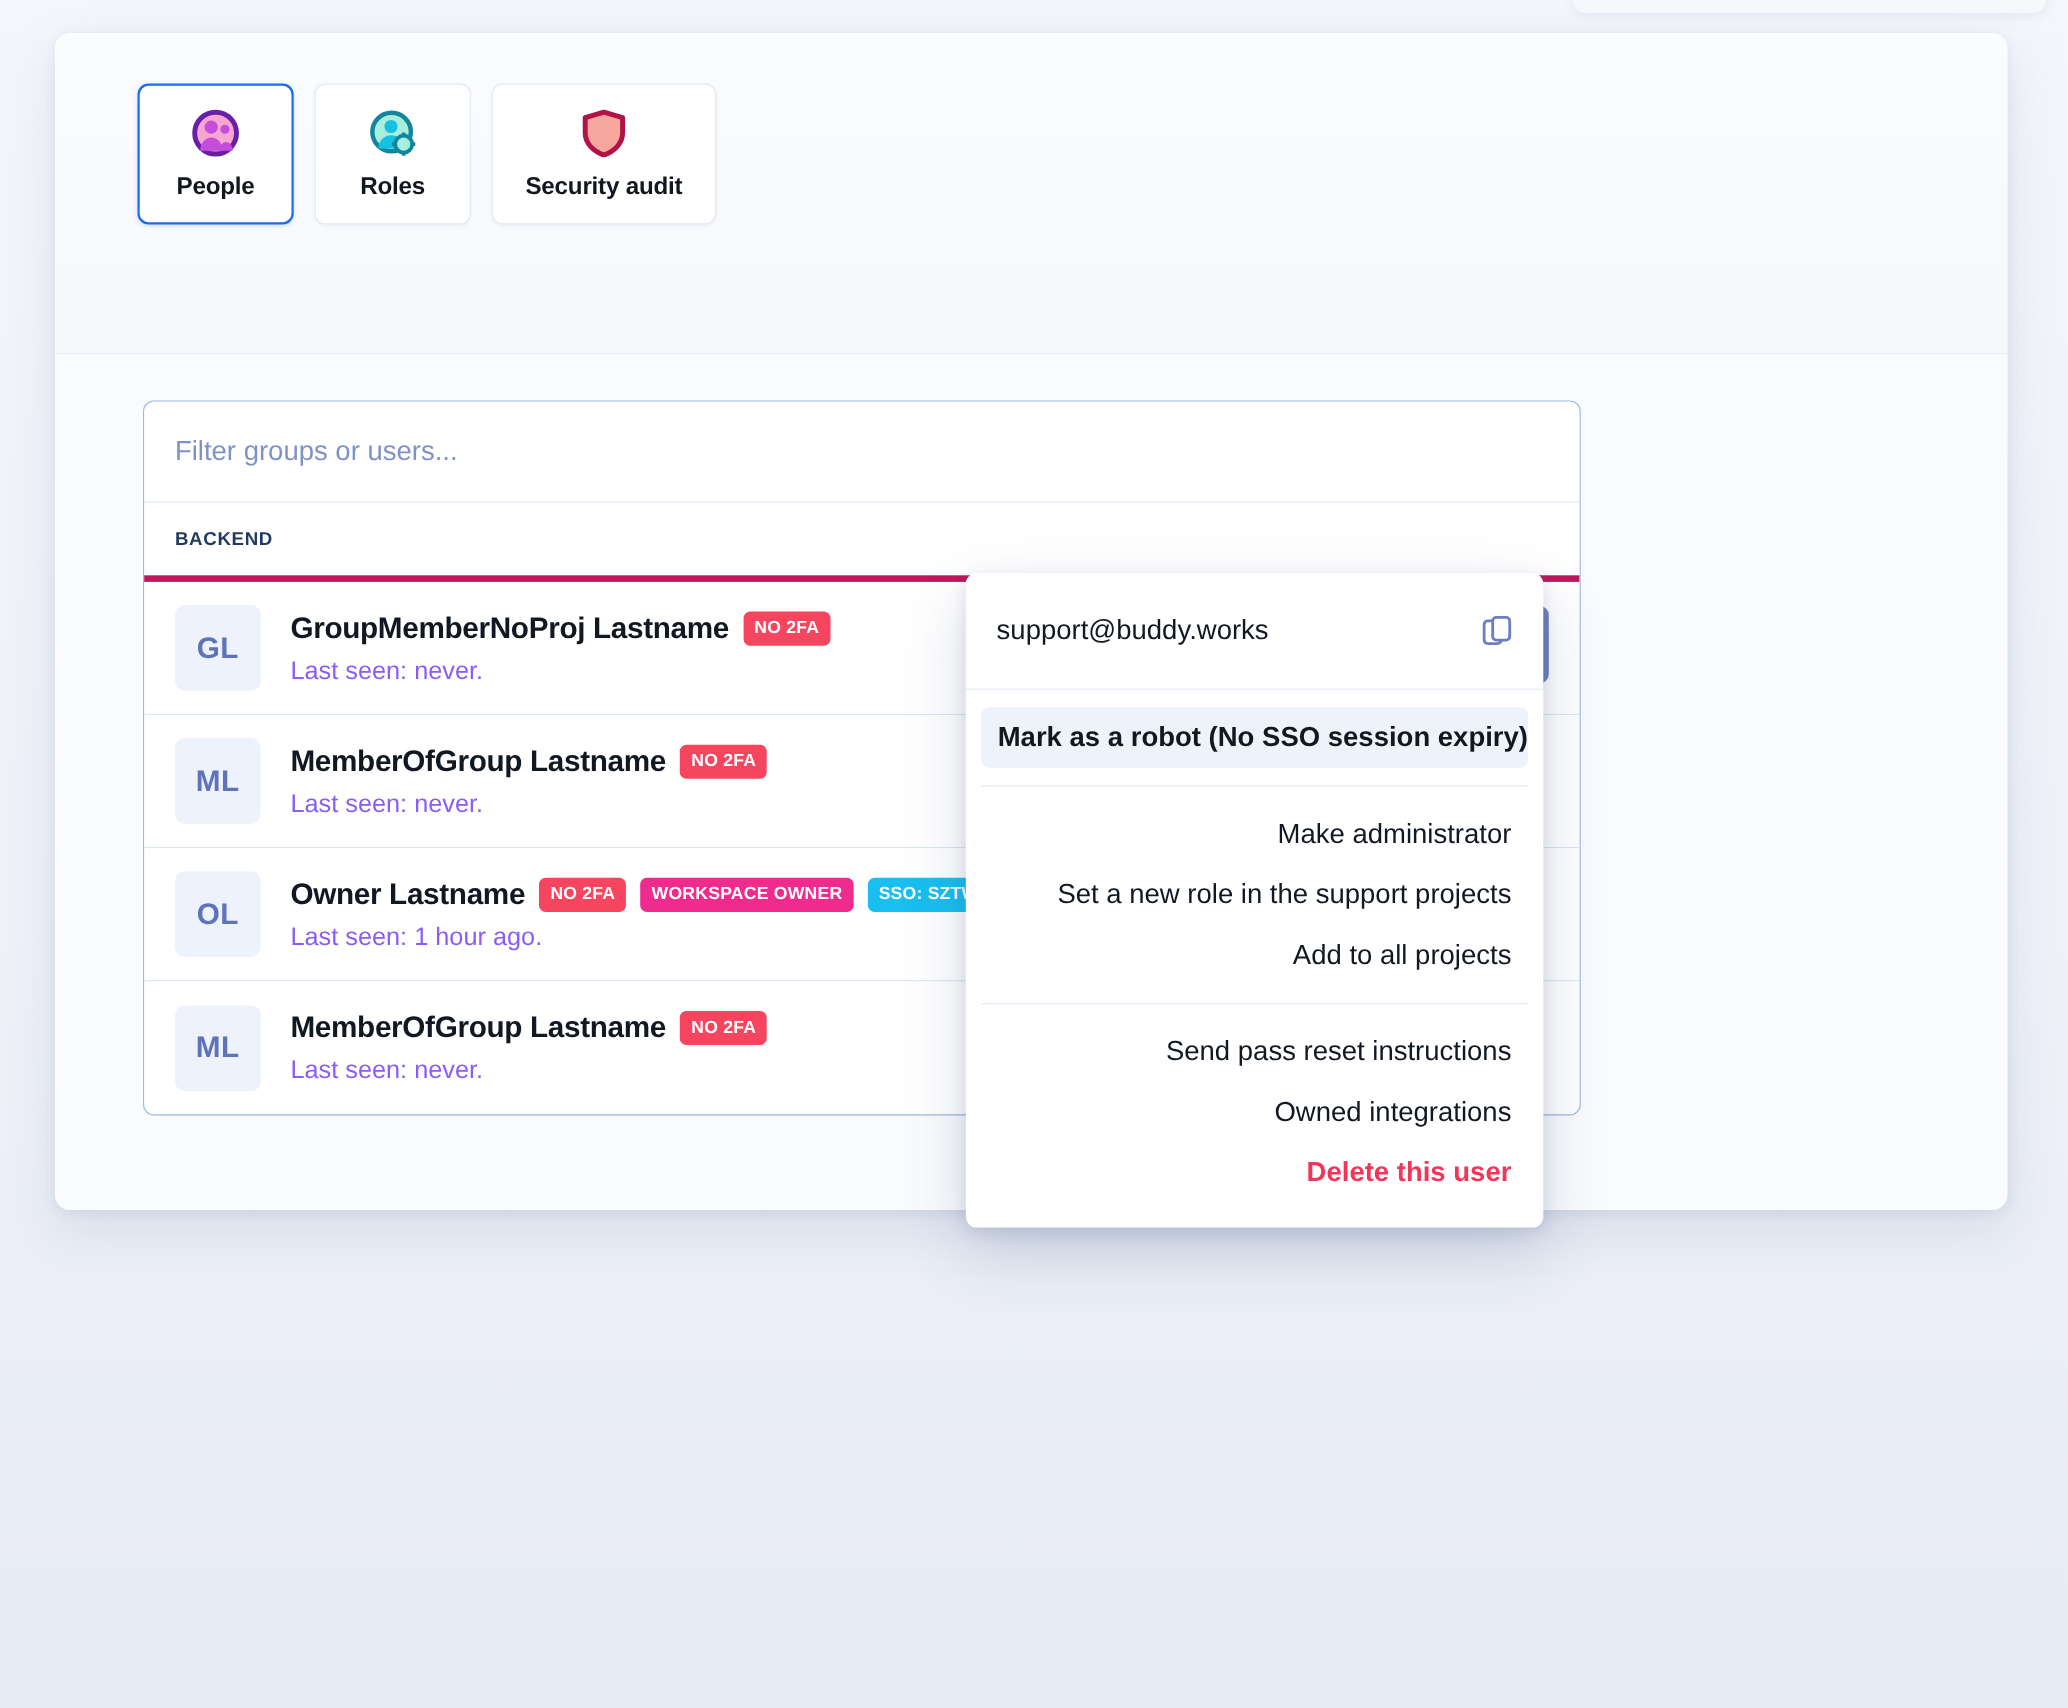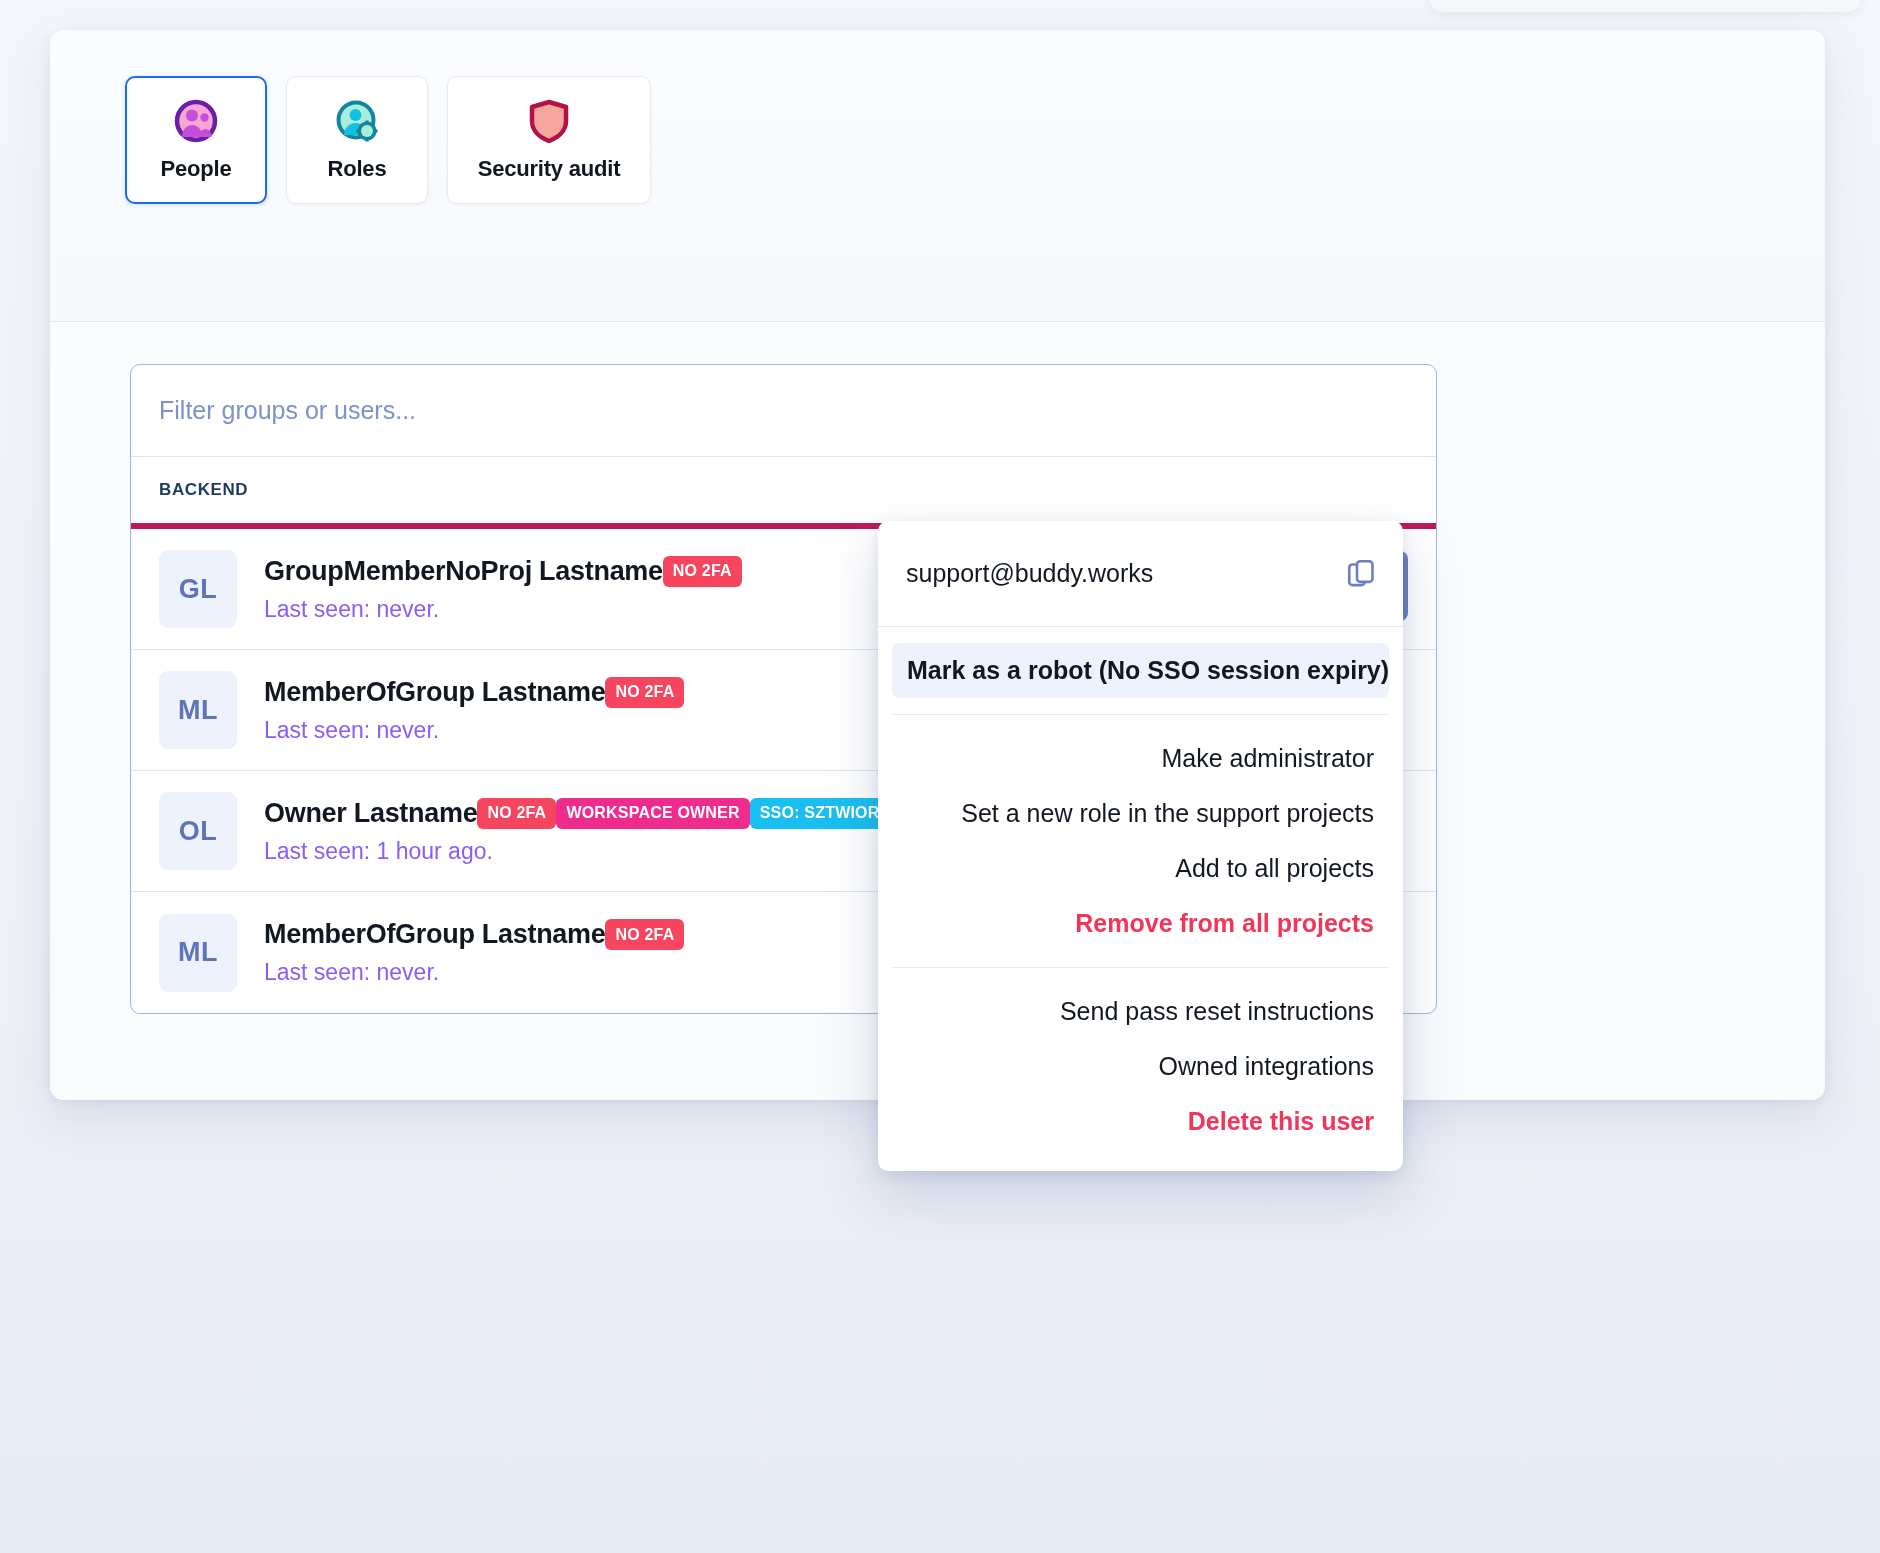--- a/index.html
+++ b/index.html
@@ -158,21 +158,21 @@
     font-weight: 700;
     color: #5f74b8;
     letter-spacing: .5px;
   }
 
   .user-main { margin-left: 27px; flex: 1 1 auto; min-width: 0; }
 
   .user-nameline {
     display: flex;
     align-items: flex-start;
-    gap: 0;
+    gap: 13px;
     white-space: nowrap;
   }
   .user-name {
     font-size: 27px;
     font-weight: 700;
     color: #121821;
     letter-spacing: -.3px;
   }
 
   .badge {
@@ -392,21 +392,20 @@
     <div class="menu-section">
       <div class="menu-item highlight">Mark as a robot (No SSO session expiry)</div>
     </div>
 
     <div class="menu-divider"></div>
 
     <div class="menu-section">
       <div class="menu-item">Make administrator</div>
       <div class="menu-item">Set a new role in the support projects</div>
       <div class="menu-item">Add to all projects</div>
-      <div class="menu-item danger">Remove from all projects</div>
     </div>
 
     <div class="menu-divider"></div>
 
     <div class="menu-section">
       <div class="menu-item">Send pass reset instructions</div>
       <div class="menu-item">Owned integrations</div>
       <div class="menu-item danger">Delete this user</div>
     </div>
 

